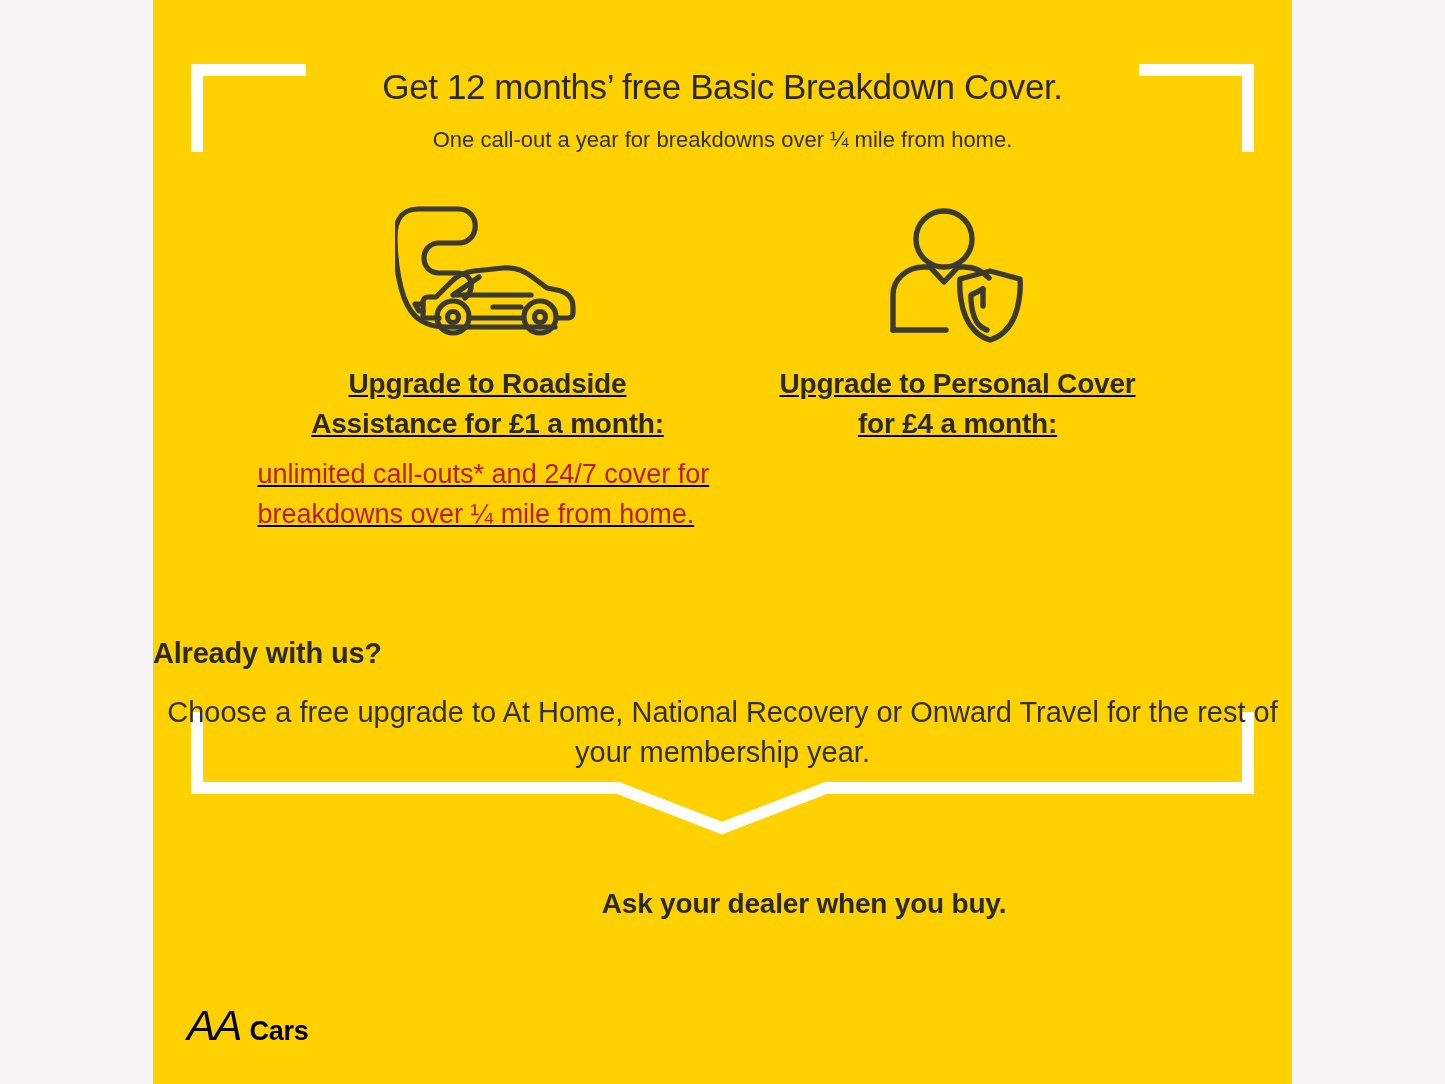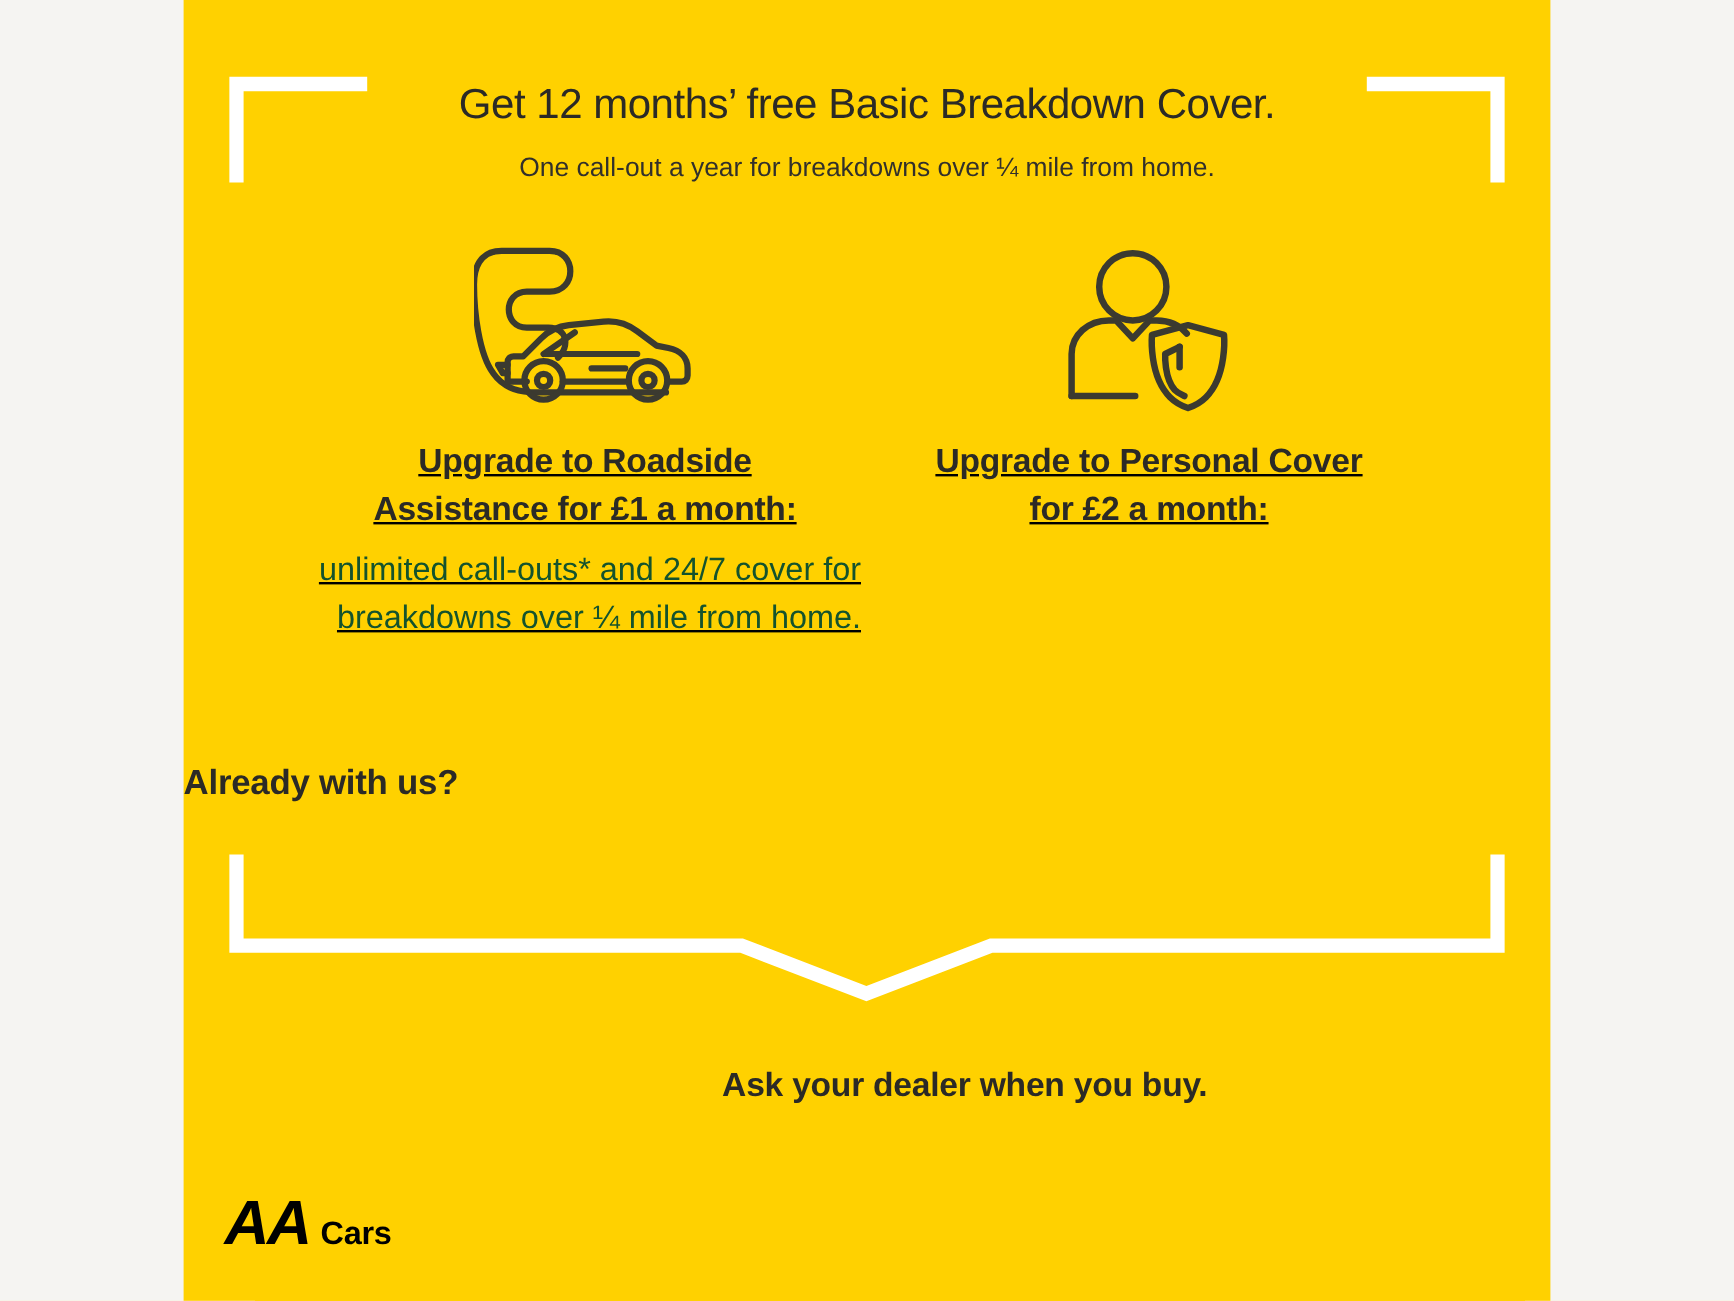--- a/index.html
+++ b/index.html
@@ -94,22 +94,22 @@
     color: #2B2A26;
     text-align: center;
     line-height: 1.42;
     letter-spacing: -0.2px;
     max-width: 400px;
   }
   .col-body {
     margin-top: 10px;
     font-size: 27px;
     font-weight: normal;
-    color: #14532d;
-    text-align: right;
+    color: #b91c1c;
+    text-align: left;
     line-height: 1.5;
     max-width: 460px;
   }
 
   
   .already-title {
     position: absolute;
     left: 0;
     top: 613px;
     width: 1139px;
@@ -159,22 +159,22 @@
 
   
   .logo {
     position: absolute;
     left: 34px;
     bottom: 34px;
     display: flex;
     align-items: baseline;
   }
   .logo-aa {
-    font-size: 52px;
-    font-weight: bold;
+    font-size: 43px;
+    font-weight: normal;
     font-style: italic;
     color: #000000;
     letter-spacing: -2px;
     font-family: "Liberation Sans", sans-serif;
   }
   .logo-cars {
     font-size: 27px;
     font-weight: bold;
     color: #000000;
     margin-left: 9px;
@@ -260,26 +260,27 @@
               <path d="M107 68 L137 76 C137 76 140 110 122 128
                        C116 134 110 136 107 137
                        C104 136 98 134 92 128
                        C74 110 77 76 77 76 Z"></path>
 
               <path d="M100 86 L88 92 C88 92 87 112 96 122 C99 125 102 126 104 127"></path>
               <path d="M100 86 L100 103"></path>
             </g>
           </svg>
         </div>
-        <div class="col-title">Upgrade to Personal Cover for £2 a month:</div>
+        <div class="col-title">Upgrade to Personal Cover for £4 a month:</div>
       </div>
 
     </div>
 
     <h2 class="already-title">Already with us?</h2>
+    <p class="already-body">Choose a free upgrade to At Home, National Recovery or Onward Travel for the rest of your membership year.</p>
 
     <h2 class="cta">Ask your dealer when you buy.</h2>
 
     <div class="logo">
       <span class="logo-aa">AA</span>
       <span class="logo-cars">Cars</span>
     </div>
 
   </div>
 </div>

